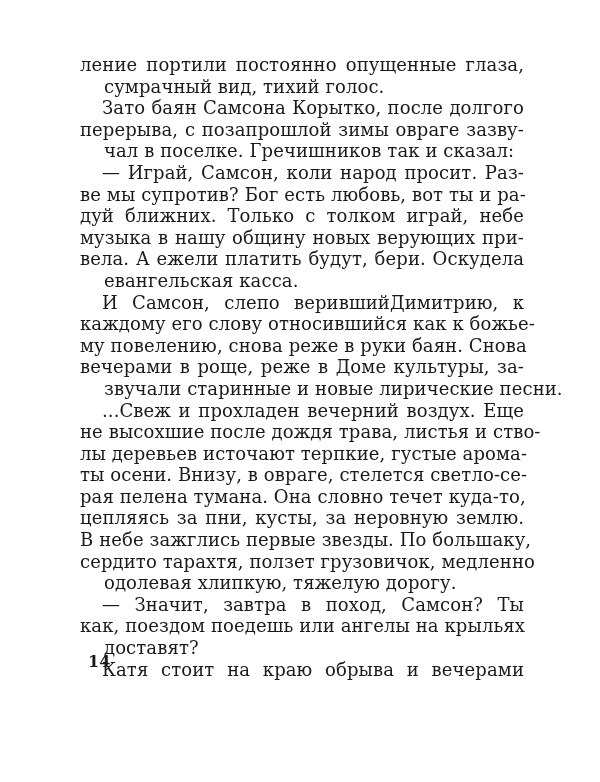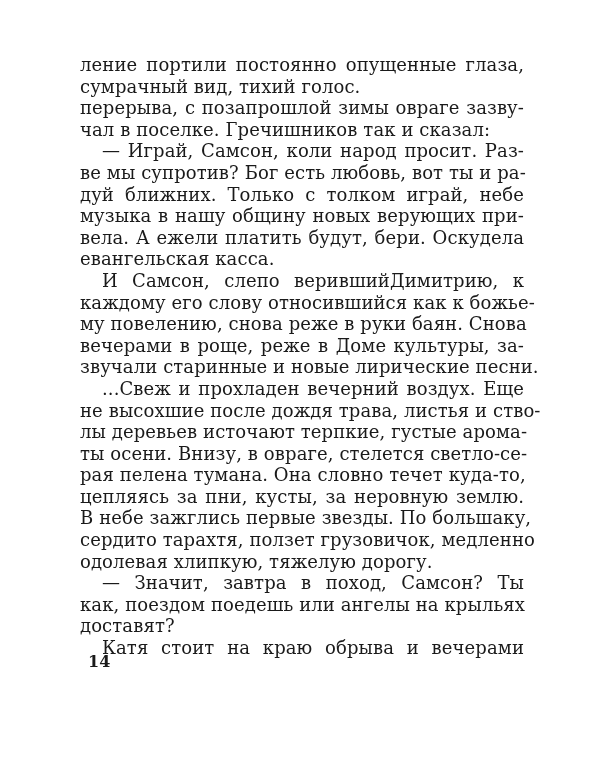--- a/index.html
+++ b/index.html
@@ -27,20 +27,21 @@
     }
     .line {
       display: block;
       height: 21.6px;
       white-space: nowrap;
       text-align-last: justify;
       text-align: justify;
     }
     .line.last {
       text-align-last: left;
+      margin-left: 24px;
     }
     .line.indent {
       padding-left: 22px;
     }
     .page-number {
       position: absolute;
       left: 80px;
       top: 652px;
       font-family: "DejaVu Serif", "Liberation Serif", serif;
       font-weight: bold;
@@ -48,20 +49,21 @@
       color: #1a1a1a;
       margin-left: 8px;
     }
   </style>
 </head>
 <body>
 
 <div class="page">
   <span class="line">ление портили постоянно опущенные глаза,</span>
   <span class="line last">сумрачный вид, тихий голос.</span>
+  <span class="line indent">Зато баян Самсона Корытко, после долгого</span>
   <span class="line">перерыва, с позапрошлой зимы овраге зазву-</span>
   <span class="line last">чал в поселке. Гречишников так и сказал:</span>
   <span class="line indent">— Играй, Самсон, коли народ просит. Раз-</span>
   <span class="line">ве мы супротив? Бог есть любовь, вот ты и ра-</span>
   <span class="line">дуй ближних. Только с толком играй, небе</span>
   <span class="line">музыка в нашу общину новых верующих при-</span>
   <span class="line">вела. А ежели платить будут, бери. Оскудела</span>
   <span class="line last">евангельская касса.</span>
   <span class="line indent">И Самсон, слепо верившийДимитрию, к</span>
   <span class="line">каждому его слову относившийся как к божье-</span>

